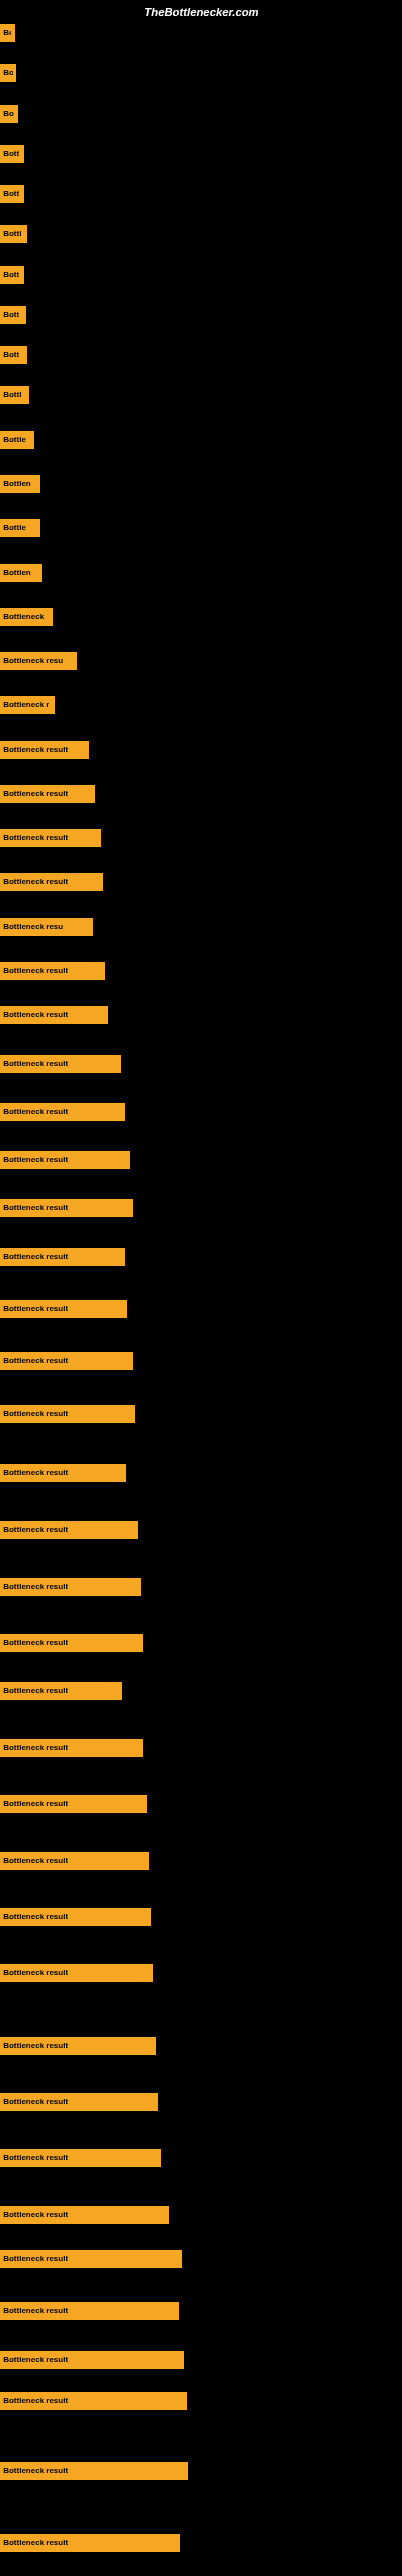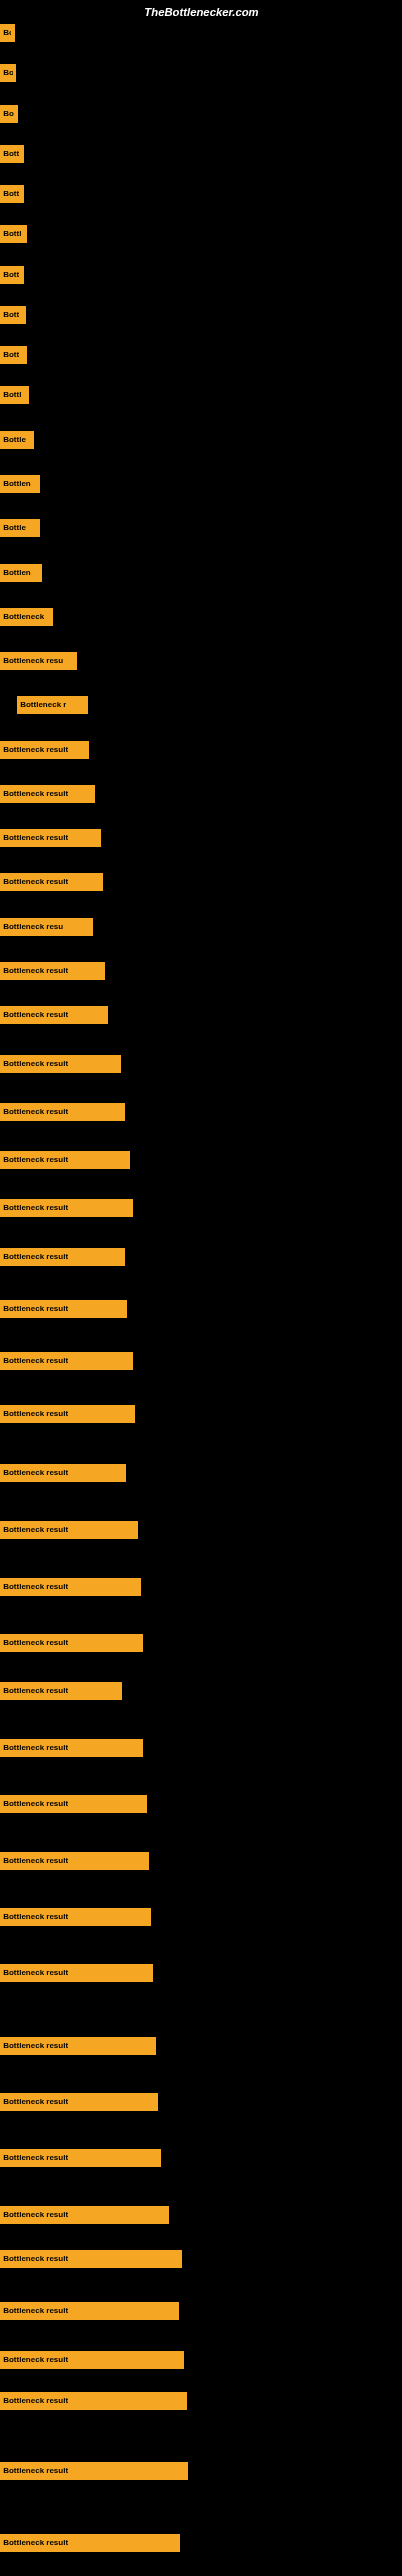--- a/index.html
+++ b/index.html
@@ -124,21 +124,21 @@
       <div class="bar" style="width: 53px;">
         <span class="bar-label">Bottleneck</span>
       </div>
     </div>
     <div class="bar-container" style="top: 652px; left: 0px; width: 77px;">
       <div class="bar" style="width: 77px;">
         <span class="bar-label">Bottleneck resu</span>
       </div>
     </div>
     <div class="bar-container" style="top: 696px; left: 0px; width: 71px;">
-      <div class="bar" style="width: 71px; margin-left: 17px;">
+      <div class="bar" style="width: 55px;">
         <span class="bar-label">Bottleneck r</span>
       </div>
     </div>
     <div class="bar-container" style="top: 741px; left: 0px; width: 89px;">
       <div class="bar" style="width: 89px;">
         <span class="bar-label">Bottleneck result</span>
       </div>
     </div>
     <div class="bar-container" style="top: 785px; left: 0px; width: 95px;">
       <div class="bar" style="width: 95px;">

